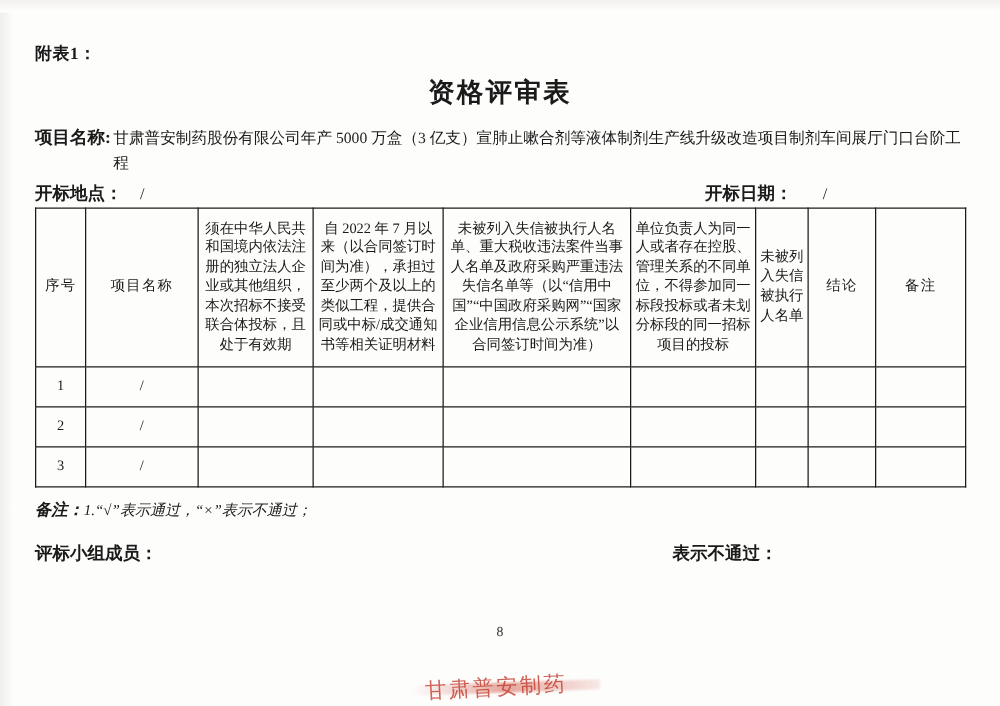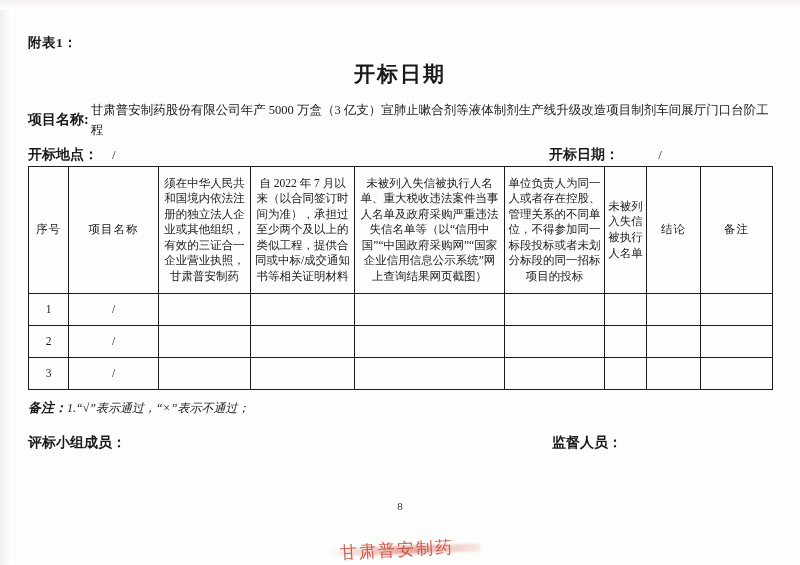--- a/index.html
+++ b/index.html
@@ -48,21 +48,21 @@
   }
   .doc-title {
     text-align: center;
     font-size: 21px;
     font-weight: bold;
     letter-spacing: 2px;
     margin: 2px 0 12px 0;
   }
   .proj-row {
     display: flex;
-    align-items: center;
+    align-items: flex-start;
     font-size: 12.5px;
     line-height: 1.55;
   }
   .proj-label {
     font-weight: bold;
     font-size: 14px;
     white-space: nowrap;
     padding-top: 0px;
   }
   .proj-value {
@@ -81,21 +81,20 @@
   }
   .meta-left {
     display: flex;
     align-items: flex-end;
   }
   .meta-right {
     display: flex;
     align-items: flex-end;
     margin-left: auto;
     padding-right: 86px;
-    gap: 15px;
   }
   .meta-label { white-space: nowrap; text-align: right; }
   .meta-line {
     display: inline-block;
     min-width: 34px;
     border-bottom: 1px solid transparent;
     text-align: center;
     font-weight: normal;
     font-size: 13px;
     padding: 0 6px;
@@ -202,21 +201,21 @@
 <body>
 
 <div class="page">
   <div class="scan-edge-left"></div>
   <div class="scan-edge-top"></div>
 
   <div class="content">
 
     <div class="attach-label">附表1：</div>
 
-    <div class="doc-title">开标日期</div>
+    <div class="doc-title">资格评审表</div>
 
     <div class="proj-row">
       <span class="proj-label">项目名称:</span>
       <span class="proj-value">甘肃普安制药股份有限公司年产 5000 万盒（3 亿支）宣肺止嗽合剂等液体制剂生产线升级改造项目制剂车间展厅门口台阶工程</span>
     </div>
 
     <div class="meta-row">
       <span class="meta-left">
         <span class="meta-label">开标地点：</span>
         <span class="meta-line">/</span>
@@ -236,23 +235,23 @@
         <col style="width:150px">
         <col style="width:100px">
         <col style="width:42px">
         <col style="width:54px">
         <col style="width:72px">
       </colgroup>
       <thead>
         <tr>
           <td class="hdr-narrow">序号</td>
           <td class="hdr-narrow">项目名称</td>
-          <td class="hdr-block">须在中华人民共和国境内依法注册的独立法人企业或其他组织，有效的三证合一企业营业执照，甘肃普安制药</td>
+          <td class="hdr-block">须在中华人民共和国境内依法注册的独立法人企业或其他组织，本次招标不接受联合体投标，且处于有效期</td>
           <td class="hdr-block">自 2022 年 7 月以来（以合同签订时间为准），承担过至少两个及以上的类似工程，提供合同或中标/成交通知书等相关证明材料</td>
-          <td class="hdr-block">未被列入失信被执行人名单、重大税收违法案件当事人名单及政府采购严重违法失信名单等（以“信用中国”“中国政府采购网”“国家企业信用信息公示系统”网上查询结果网页截图）</td>
+          <td class="hdr-block">未被列入失信被执行人名单、重大税收违法案件当事人名单及政府采购严重违法失信名单等（以“信用中国”“中国政府采购网”“国家企业信用信息公示系统”以合同签订时间为准）</td>
           <td class="hdr-block">单位负责人为同一人或者存在控股、管理关系的不同单位，不得参加同一标段投标或者未划分标段的同一招标项目的投标</td>
           <td class="hdr-center">未被列入失信被执行人名单</td>
           <td class="hdr-narrow">结论</td>
           <td class="hdr-narrow">备注</td>
         </tr>
       </thead>
       <tbody>
         <tr class="body-row">
           <td>1</td>
           <td>/</td>
@@ -290,21 +289,21 @@
     </table>
 
     <div class="notes">
       <div>
         <span class="n-label">备注：</span><span>1.“√”表示通过，“×”表示不通过；</span>
       </div>
     </div>
 
     <div class="signers">
       <span>评标小组成员：</span>
-      <span class="s-right">监督人员：</span>
+      <span class="s-right">表示不通过：</span>
     </div>
 
   </div>
 
   <div class="page-num">8</div>
   <div class="stamp-smear"></div>
   <div class="stamp">甘肃普安制药</div>
 </div>
 
 </body></html>

